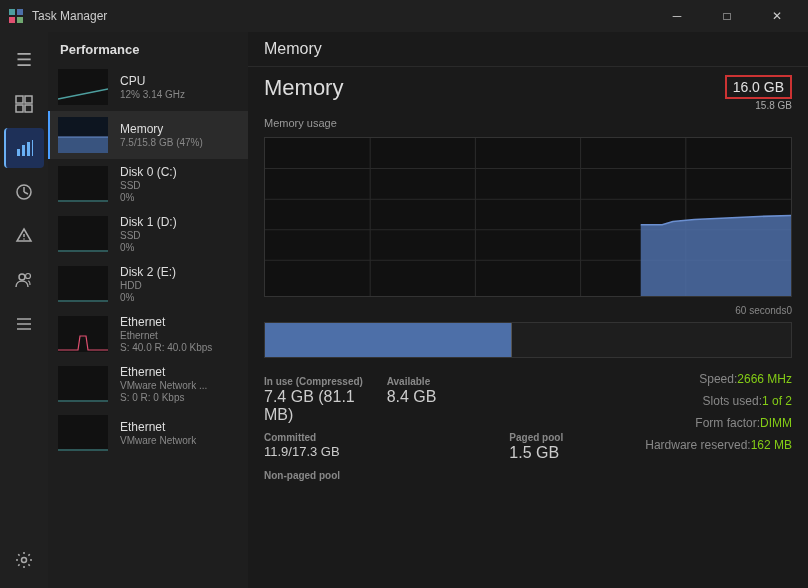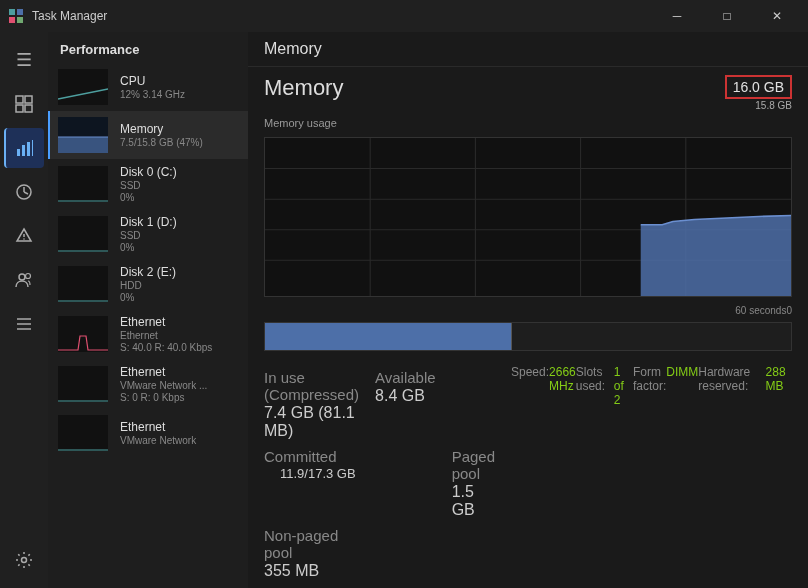--- a/index.html
+++ b/index.html
@@ -278,38 +278,39 @@
 
     
     .stats-grid {
       display: grid;
       grid-template-columns: 1fr 1fr 1fr;
       gap: 8px 16px;
       margin-top: 4px;
     }
     .stat-block {}
     .stat-label {
-      font-size: 15px;
+      font-size: 10px;
       color: #888;
+      font-weight: bold;
     }
     .stat-value {
       font-size: 16px;
       color: #ccc;
       font-weight: 300;
       margin-top: 1px;
     }
     .stat-value.small {
       font-size: 13px;
-      margin-left: 16px;
     }
 
     .right-stats {
       display: flex;
-      flex-direction: row;
-      gap: 0;
+      flex-direction: column;
+      gap: 8px;
+      align-items: flex-end;
     }
     .right-stat-row {
       display: flex;
       justify-content: space-between;
       font-size: 12px;
     }
     .right-stat-label { color: #888; }
     .right-stat-value { color: #84cc16; }
 
     
@@ -574,41 +575,40 @@
               <div class="stat-label">Committed</div>
               <div class="stat-value small">11.9/17.3 GB</div>
             </div>
             <div></div>
             <div class="stat-block">
               <div class="stat-label">Paged pool</div>
               <div class="stat-value">1.5 GB</div>
             </div>
             <div class="stat-block">
               <div class="stat-label">Non-paged pool</div>
-              <div class="stat-value">355 MB</div>
             </div>
           </div>
         </div>
 
         <div class="right-stats" style="min-width:160px;">
           <div class="right-stat-row">
             <span class="right-stat-label">Speed:</span>
             <span class="right-stat-value">2666 MHz</span>
           </div>
           <div class="right-stat-row">
             <span class="right-stat-label">Slots used:</span>
             <span class="right-stat-value">1 of 2</span>
           </div>
           <div class="right-stat-row">
             <span class="right-stat-label">Form factor:</span>
             <span class="right-stat-value">DIMM</span>
           </div>
           <div class="right-stat-row">
             <span class="right-stat-label">Hardware reserved:</span>
-            <span class="right-stat-value">288 MB</span>
+            <span class="right-stat-value">162 MB</span>
           </div>
         </div>
       </div>
 
     </div>
   </div>
 
 </div>
 
 </body></html>

